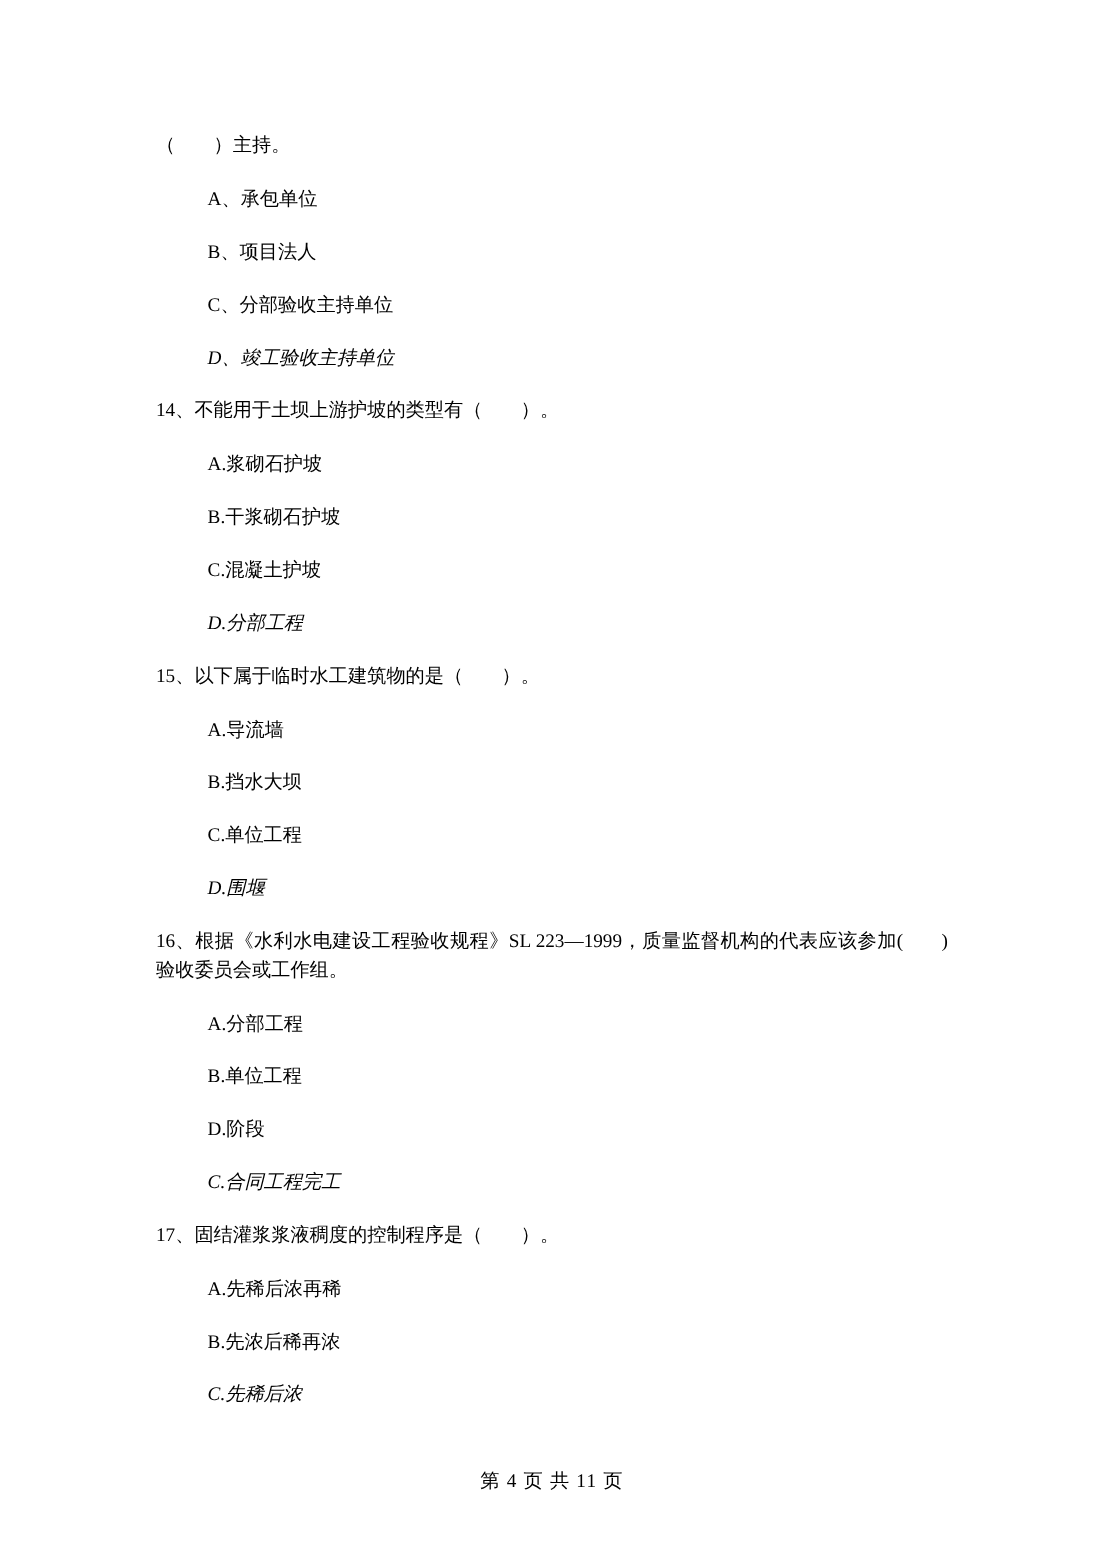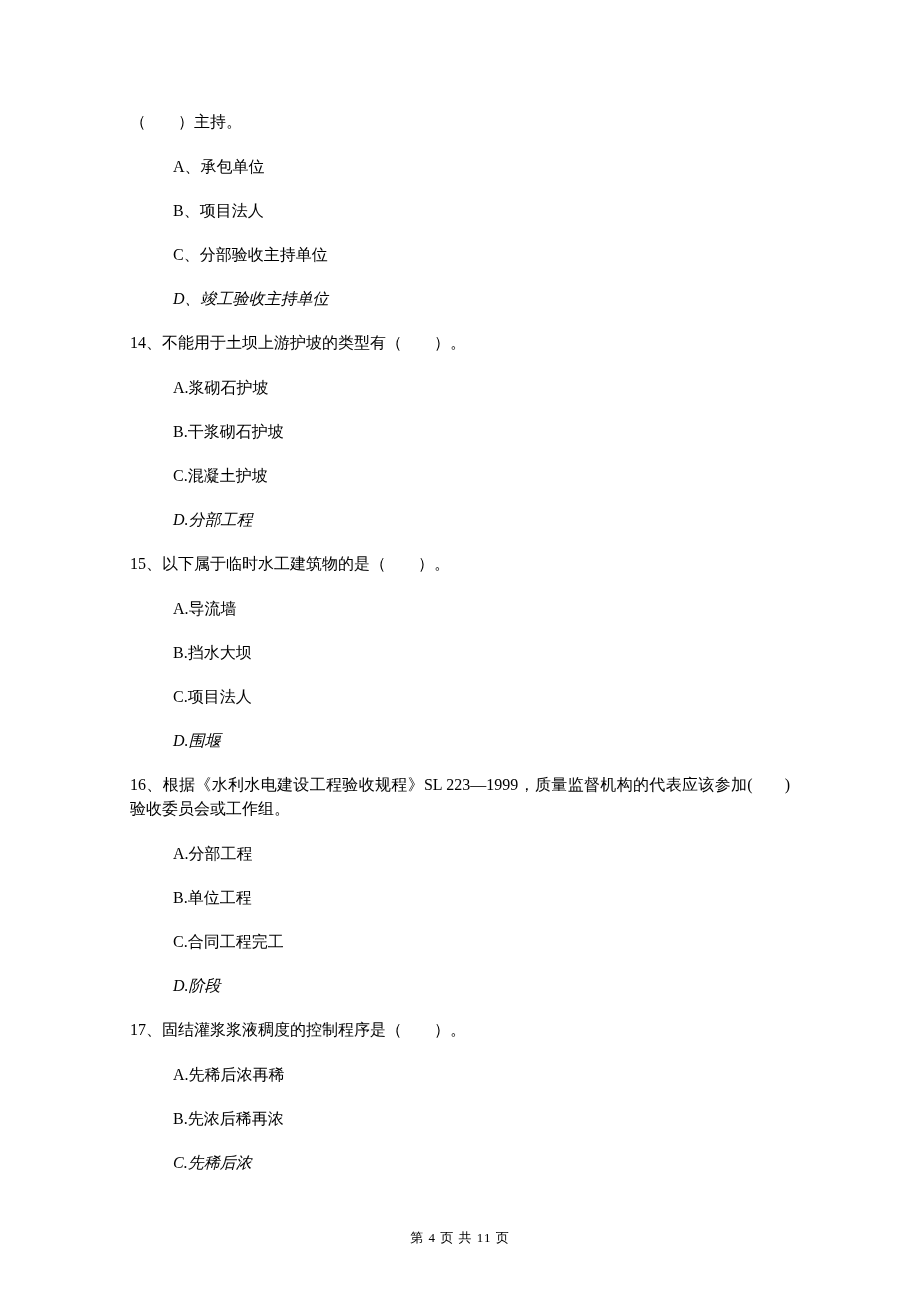--- a/index.html
+++ b/index.html
@@ -36,21 +36,21 @@
   .option:last-child {
     margin-bottom: 0;
     font-style: italic;
   }
   .footer {
     position: absolute;
     bottom: 55px;
     left: 0;
     width: 920px;
     text-align: center;
-    font-size: 13px;
+    font-size: 16px;
     letter-spacing: 1px;
   }
   .blank {
     display: inline-block;
   }
 </style>
 </head>
 <body>
 
 <div class="question-stem first">
@@ -72,32 +72,32 @@
   <div class="option">C.混凝土护坡</div>
   <div class="option">D.分部工程</div>
 </div>
 
 <div class="question-stem">
   <span>15、以下属于临时水工建筑物的是（</span><span class="blank">　　</span><span>）。</span>
 </div>
 <div class="options">
   <div class="option">A.导流墙</div>
   <div class="option">B.挡水大坝</div>
-  <div class="option">C.项目法人</div>
+  <div class="option">C.单位工程</div>
   <div class="option">D.围堰</div>
 </div>
 
 <div class="question-stem">
   <span>16、根据《水利水电建设工程验收规程》SL 223—1999，质量监督机构的代表应该参加(</span><span class="blank">　　</span><span>)验收委员会或工作组。</span>
 </div>
 <div class="options">
   <div class="option">A.分部工程</div>
   <div class="option">B.单位工程</div>
+  <div class="option">D.阶段</div>
   <div class="option">C.合同工程完工</div>
-  <div class="option">D.阶段</div>
 </div>
 
 <div class="question-stem">
   <span>17、固结灌浆浆液稠度的控制程序是（</span><span class="blank">　　</span><span>）。</span>
 </div>
 <div class="options">
   <div class="option">A.先稀后浓再稀</div>
   <div class="option">B.先浓后稀再浓</div>
   <div class="option">C.先稀后浓</div>
 </div>

